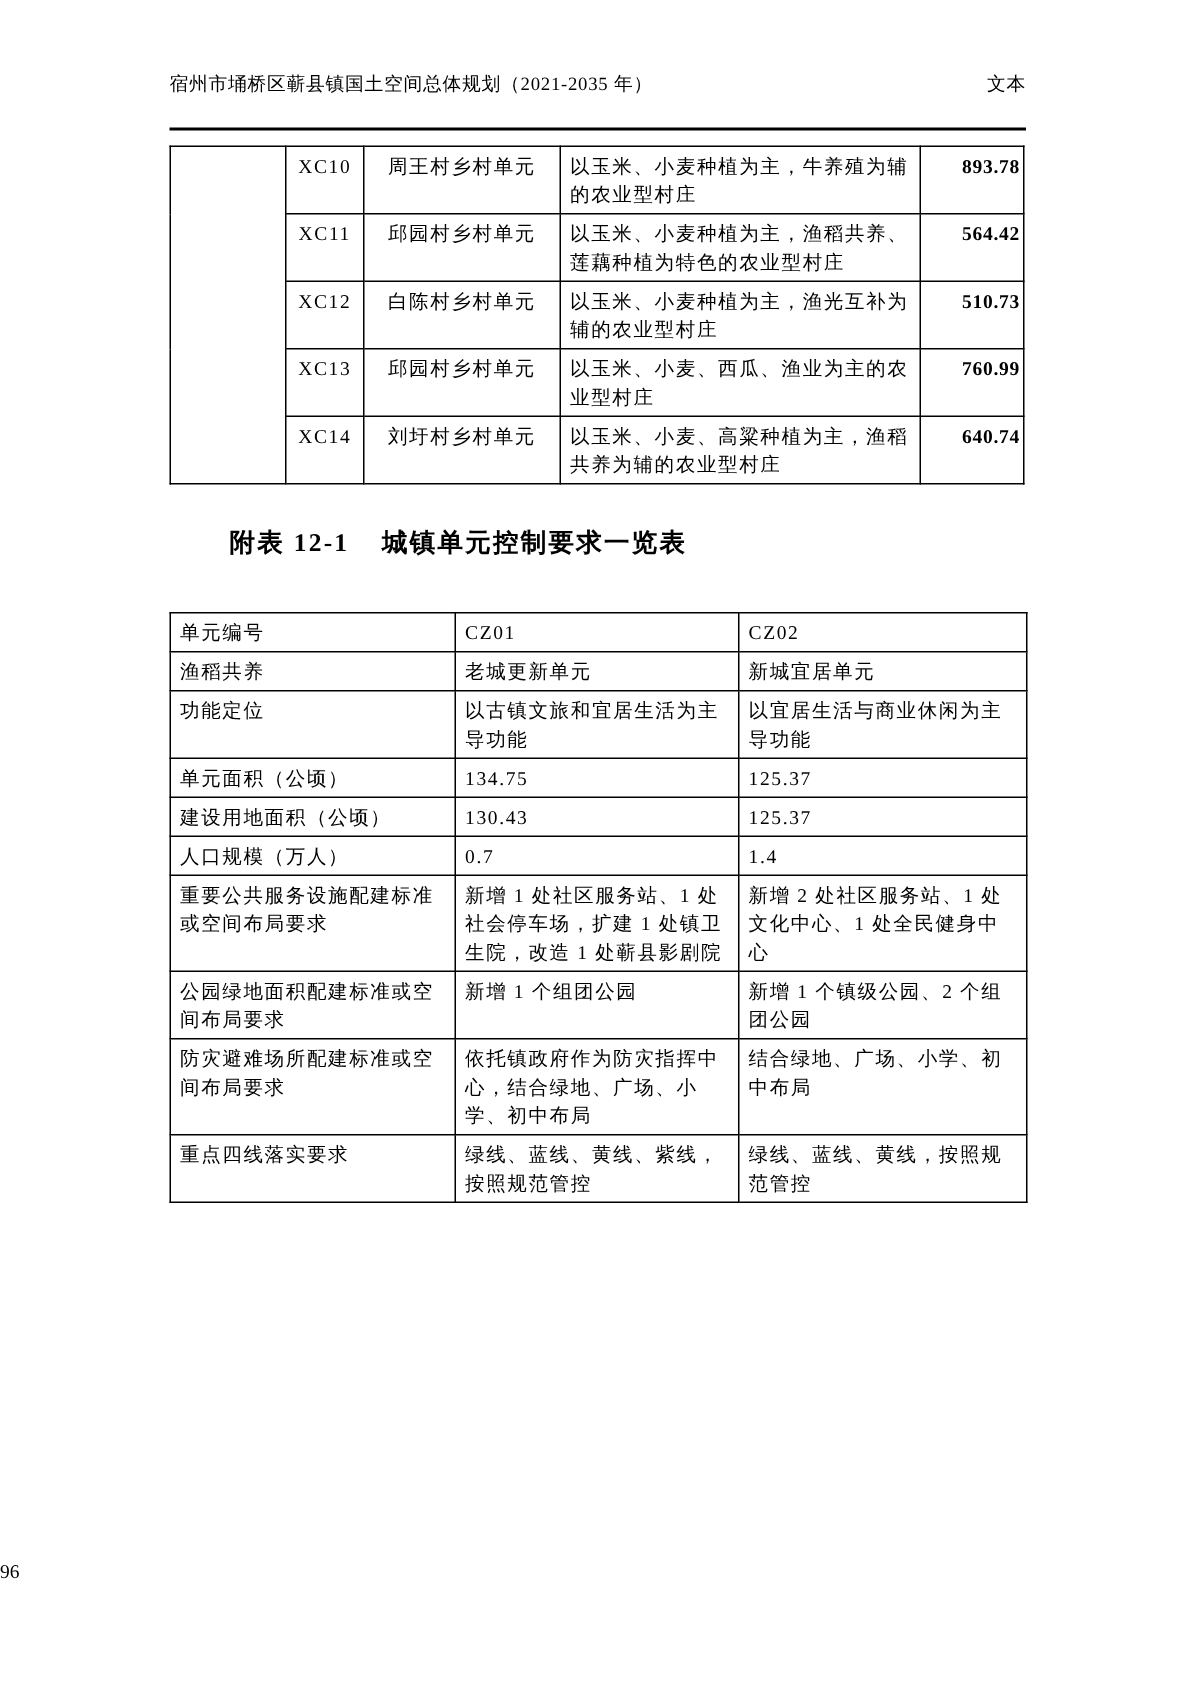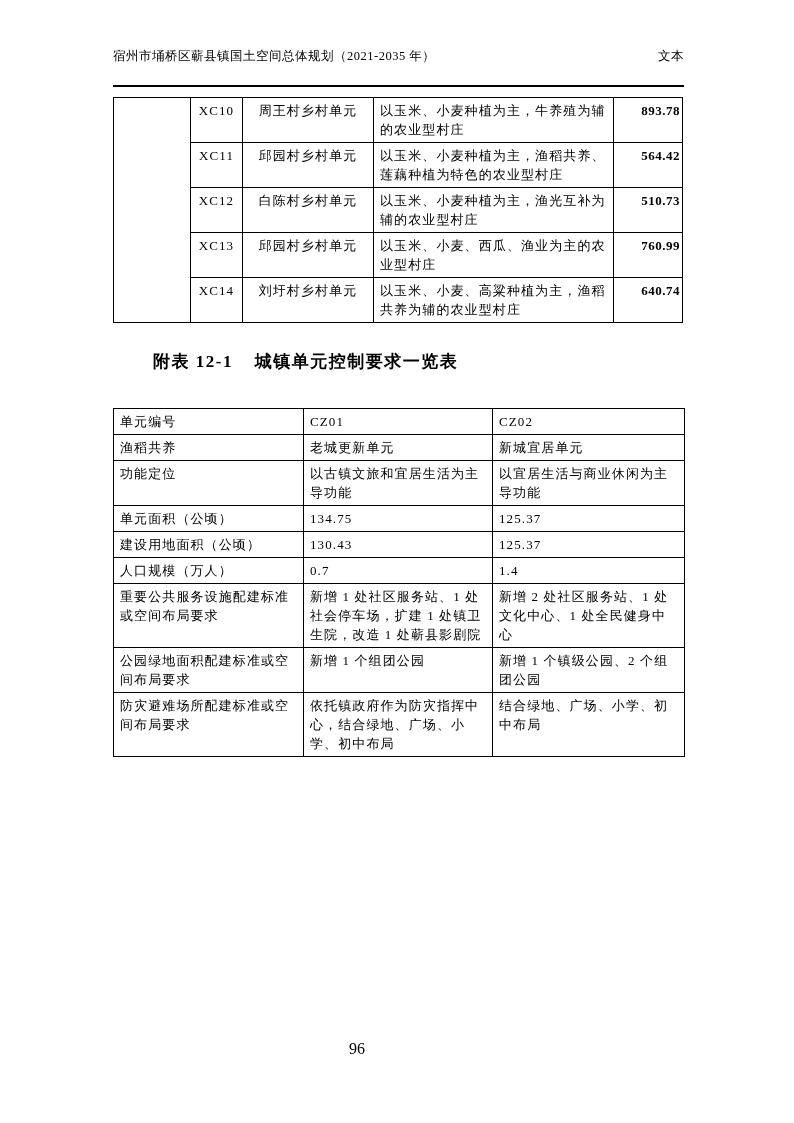--- a/index.html
+++ b/index.html
@@ -75,22 +75,21 @@
   .tbl-town tr.rh1 { height: 22px; }
   .tbl-town tr.rh2 { height: 42px; }
   .tbl-town tr.rh3 { height: 63px; }
 
   
   .doc-footer {
     position: absolute;
     left: 0;
     top: 1040px;
     width: 714px;
-    text-align: center;
-    font-size: 16px;
+    font-size: 13px;
   }
 </style>
 </head>
 <body>
 
 <div>
 
   <header class="doc-header">
     <span>宿州市埇桥区蕲县镇国土空间总体规划（2021-2035 年）</span>
     <span>文本</span>
@@ -177,20 +176,25 @@
       <tr class="rh2">
         <td class="c-label">公园绿地面积配建标准或空间布局要求</td>
         <td class="c-cz01">新增 1 个组团公园</td>
         <td class="c-cz02">新增 1 个镇级公园、2 个组团公园</td>
       </tr>
       <tr class="rh3">
         <td class="c-label">防灾避难场所配建标准或空间布局要求</td>
         <td class="c-cz01">依托镇政府作为防灾指挥中心，结合绿地、广场、小学、初中布局</td>
         <td class="c-cz02">结合绿地、广场、小学、初中布局</td>
       </tr>
+      <tr class="rh2">
+        <td class="c-label">重点四线落实要求</td>
+        <td class="c-cz01">绿线、蓝线、黄线、紫线，按照规范管控</td>
+        <td class="c-cz02">绿线、蓝线、黄线，按照规范管控</td>
+      </tr>
     </tbody>
   </table>
 
   <footer class="doc-footer">
     <span>96</span>
   </footer>
 
 </div>
 
 </body></html>

